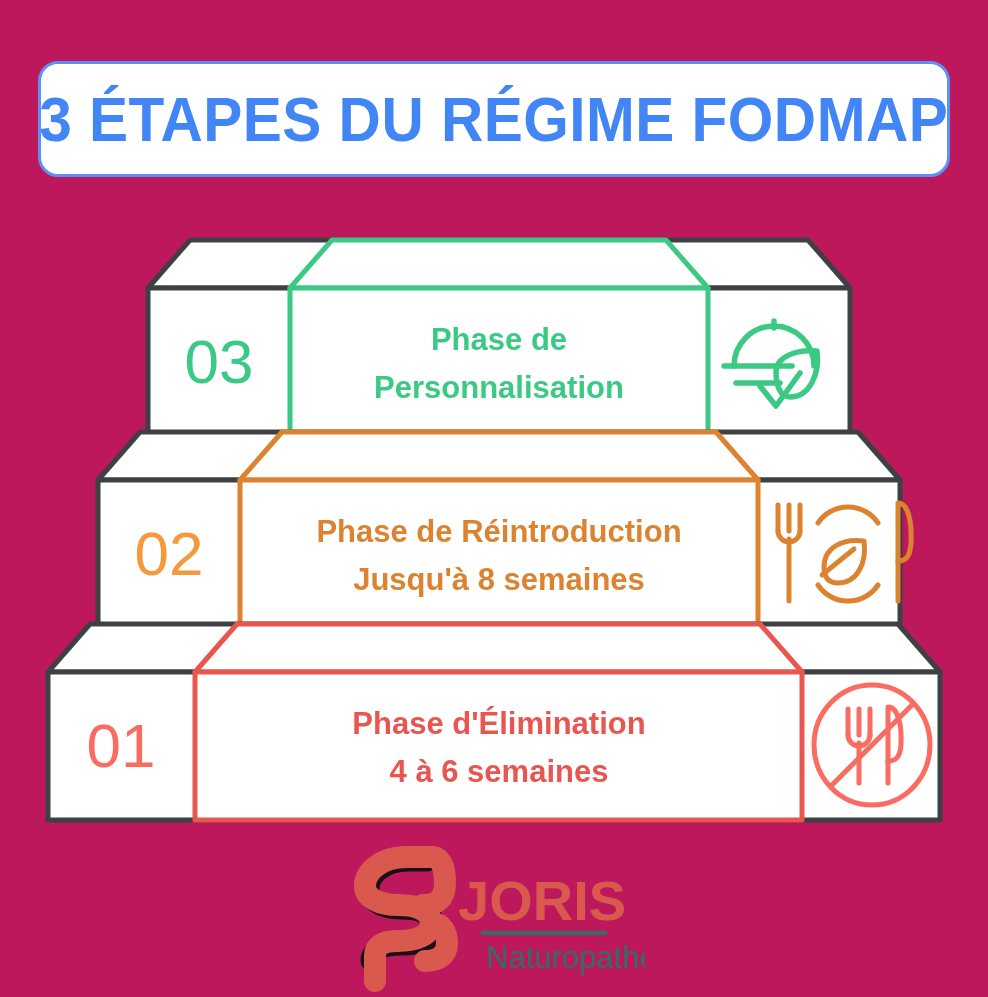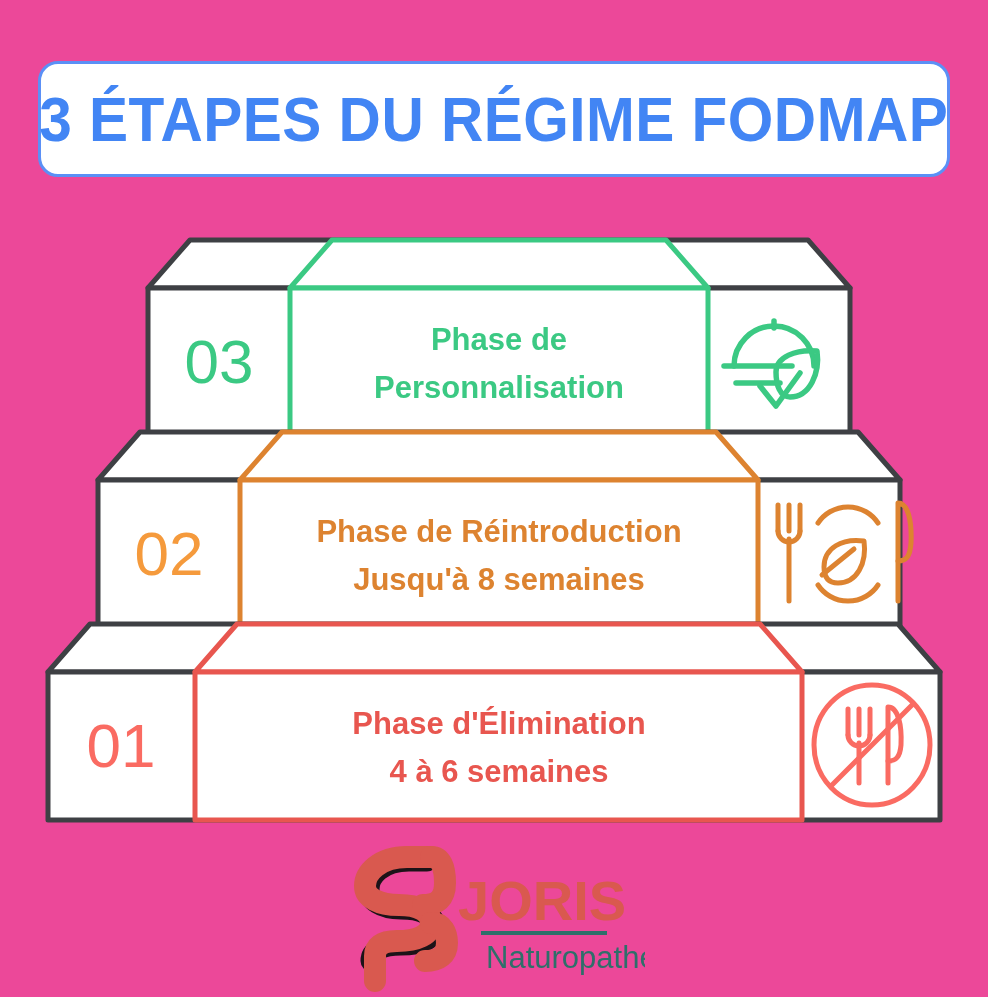--- a/index.html
+++ b/index.html
@@ -7,21 +7,21 @@
     padding: 0;
     background: #ffffff;
   }
   body {
     font-family: "Liberation Sans", sans-serif;
   }
   #canvas {
     position: relative;
     width: 988px;
     height: 997px;
-    background: #ec4899;
+    background: #be185d;
     overflow: hidden;
   }
 
   
   #title-box {
     position: absolute;
     left: 38px;
     top: 61px;
     width: 912px;
     height: 116px;

